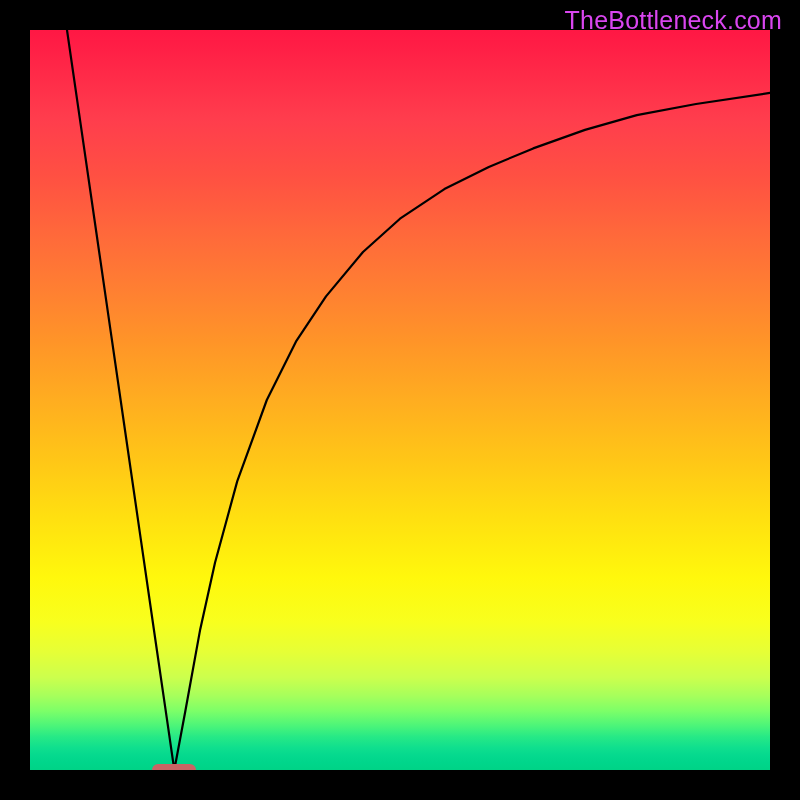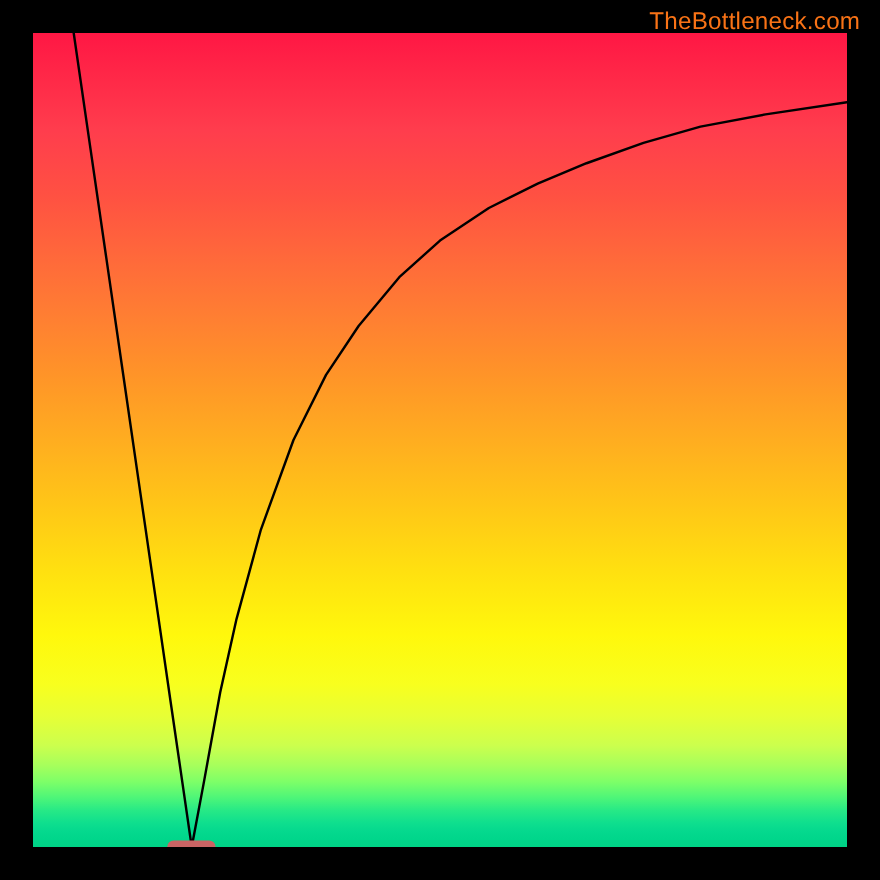--- a/index.html
+++ b/index.html
@@ -61,22 +61,22 @@
   }
   .optimal-marker {
     position: absolute;
     background: #c96464;
     border-radius: 999px;
   }
   .watermark {
     position: absolute;
     top: 6px;
     right: 18px;
-    color: #f97316;
-    font-size: 22px;
+    color: #d946ef;
+    font-size: 25px;
     font-weight: 500;
     letter-spacing: 0.2px;
   }
 </style>
 </head>
 <body>
 
 <div class="frame">
 
   <div class="plot-area">

